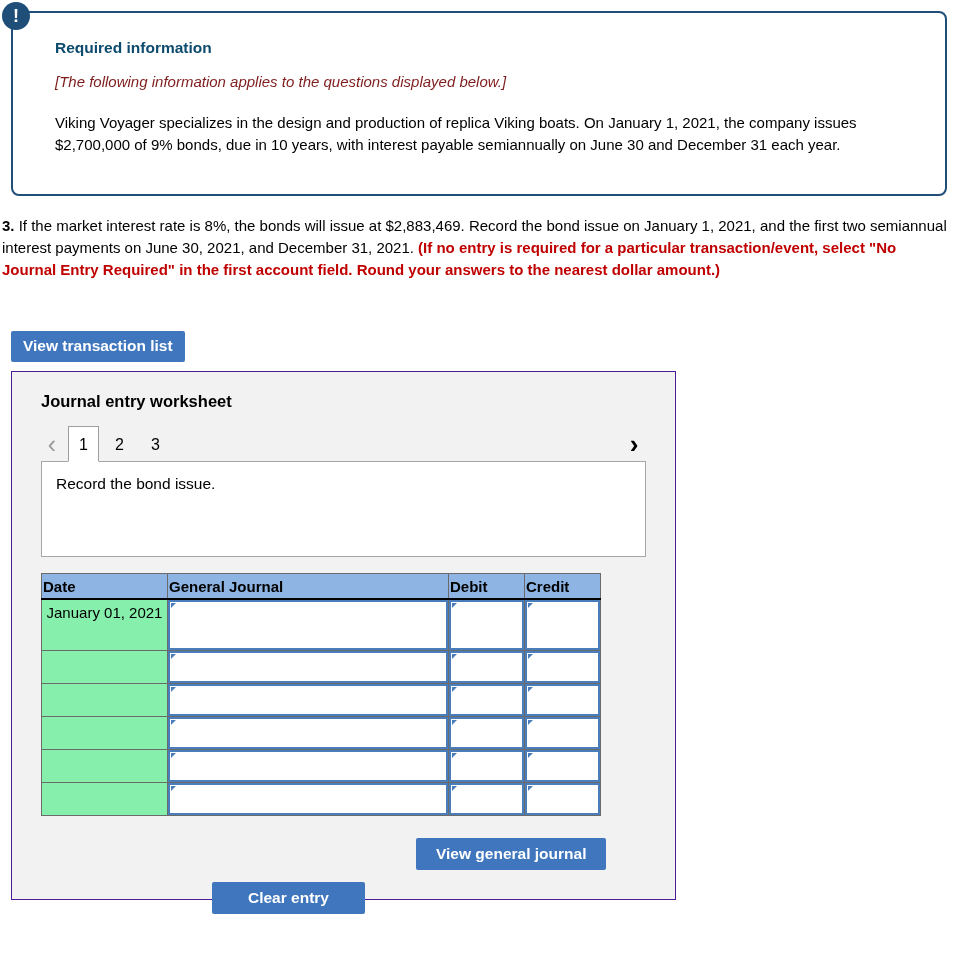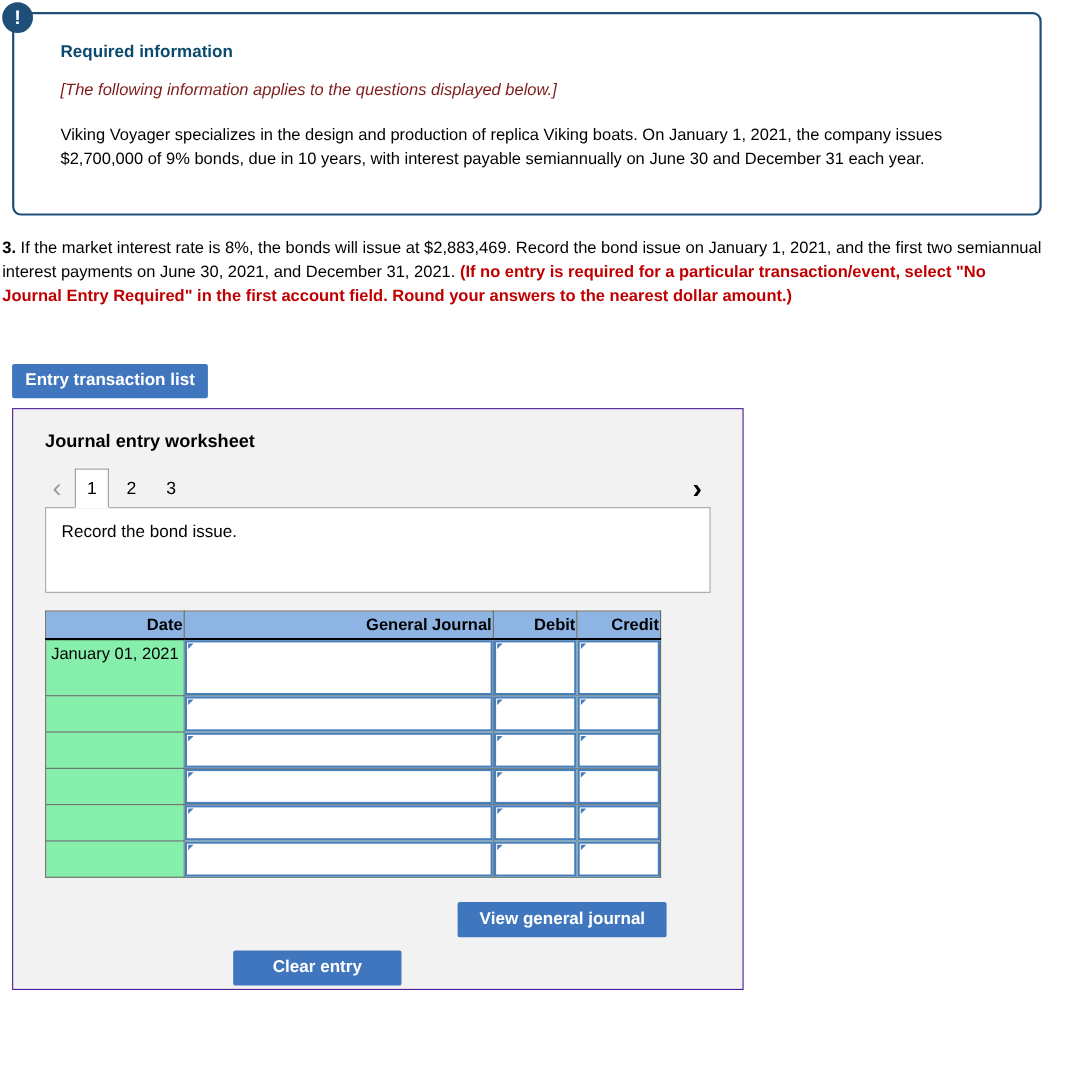--- a/index.html
+++ b/index.html
@@ -166,21 +166,21 @@
     border: 1px solid #9e9e9e;
     border-bottom: 1px solid #ffffff;
     z-index: 3;
   }
 
   
   .desc-box {
     margin: -1px 29px 0 29px;
     background: #ffffff;
     border: 1px solid #a6a6a6;
-    height: 78px;
+    height: 96px;
     box-sizing: border-box;
     padding: 13px 0 0 14px;
     font-size: 15.5px;
     position: relative;
     z-index: 1;
   }
 
   
   .note {
     margin: 12px 0 0 29px;
@@ -195,21 +195,21 @@
     table-layout: fixed;
     width: 559px;
     background: #ffffff;
   }
   .jtable th {
     background: #8db4e2;
     color: #000000;
     font-weight: bold;
     font-size: 15px;
     height: 22px;
-    text-align: right;
+    text-align: left;
     border: 1px solid #6b6b6b;
     border-bottom: 2px solid #000000;
   }
   .col-date    { width: 126px; }
   .col-journal { width: 281px; }
   .col-debit   { width: 76px; }
   .col-credit  { width: 76px; }
 
   .jtable td {
     padding: 0;
@@ -282,21 +282,21 @@
     <p class="info-title">Required information</p>
     <p class="info-italic">[The following information applies to the questions displayed below.]</p>
     <p class="info-body">Viking Voyager specializes in the design and production of replica Viking boats. On January 1, 2021, the company issues $2,700,000 of 9% bonds, due in 10 years, with interest payable semiannually on June 30 and December 31 each year.</p>
   </div>
 </div>
 
 <div class="question">
   <span class="qnum">3.</span><span> If the market interest rate is 8%, the bonds will issue at $2,883,469. Record the bond issue on January 1, 2021, and the first two semiannual interest payments on June 30, 2021, and December 31, 2021. </span><span class="red">(If no entry is required for a particular transaction/event, select "No Journal Entry Required" in the first account field. Round your answers to the nearest dollar amount.)</span>
 </div>
 
-<button class="btn btn-view-transaction">Entry transaction list</button>
+<button class="btn btn-view-transaction">View transaction list</button>
 
 <div class="panel">
 
   <h2 class="panel-title">Journal entry worksheet</h2>
 
   <div class="tabs-row">
     <span class="chev chev-left">‹</span>
     <div class="tab active">1</div>
     <div class="tab">2</div>
     <div class="tab">3</div>

